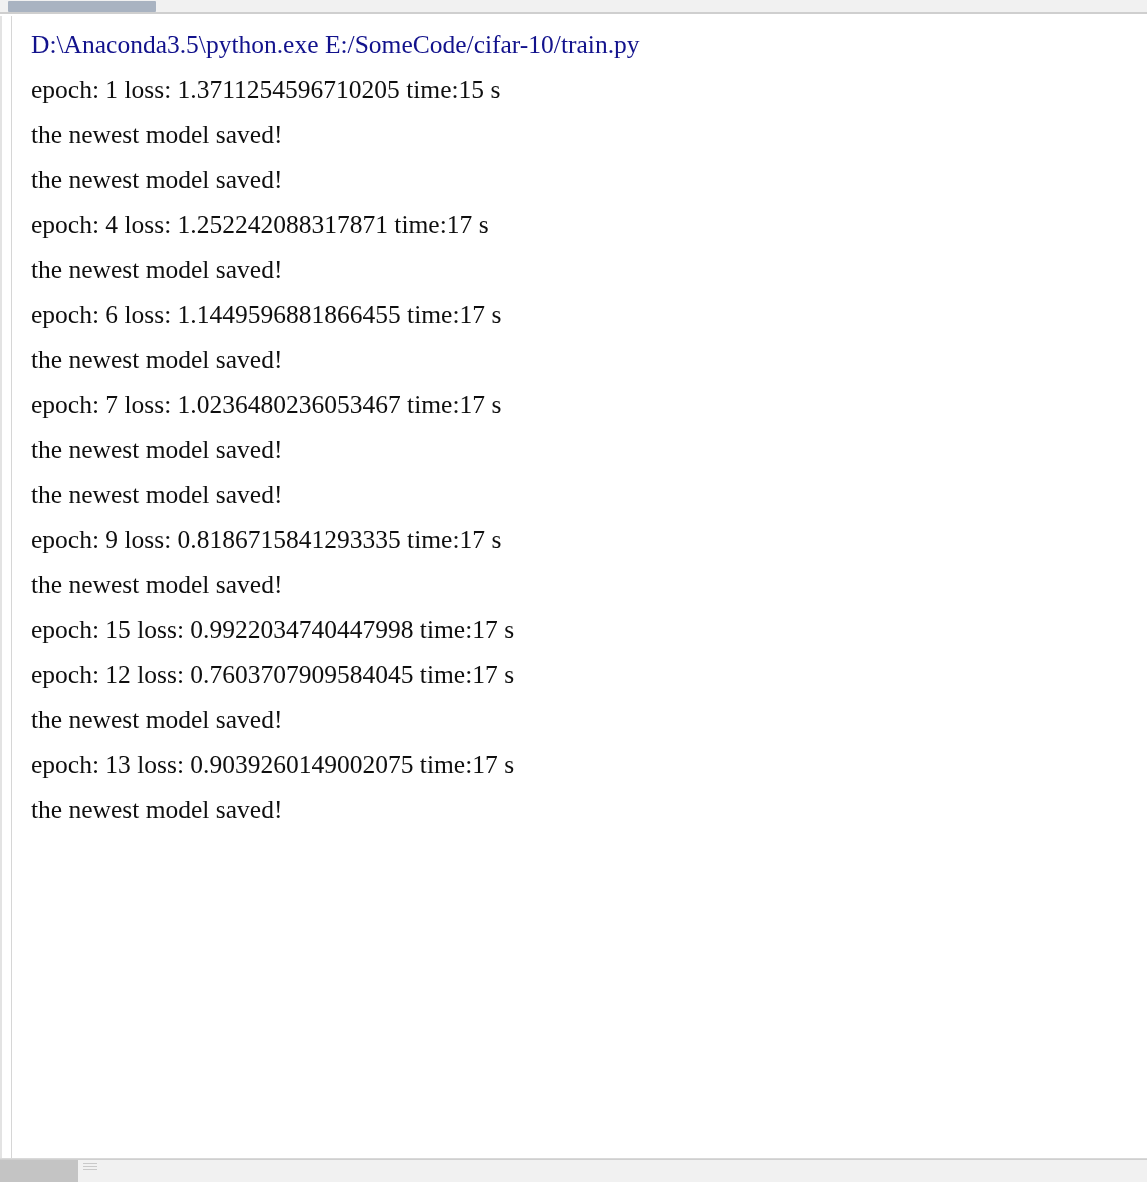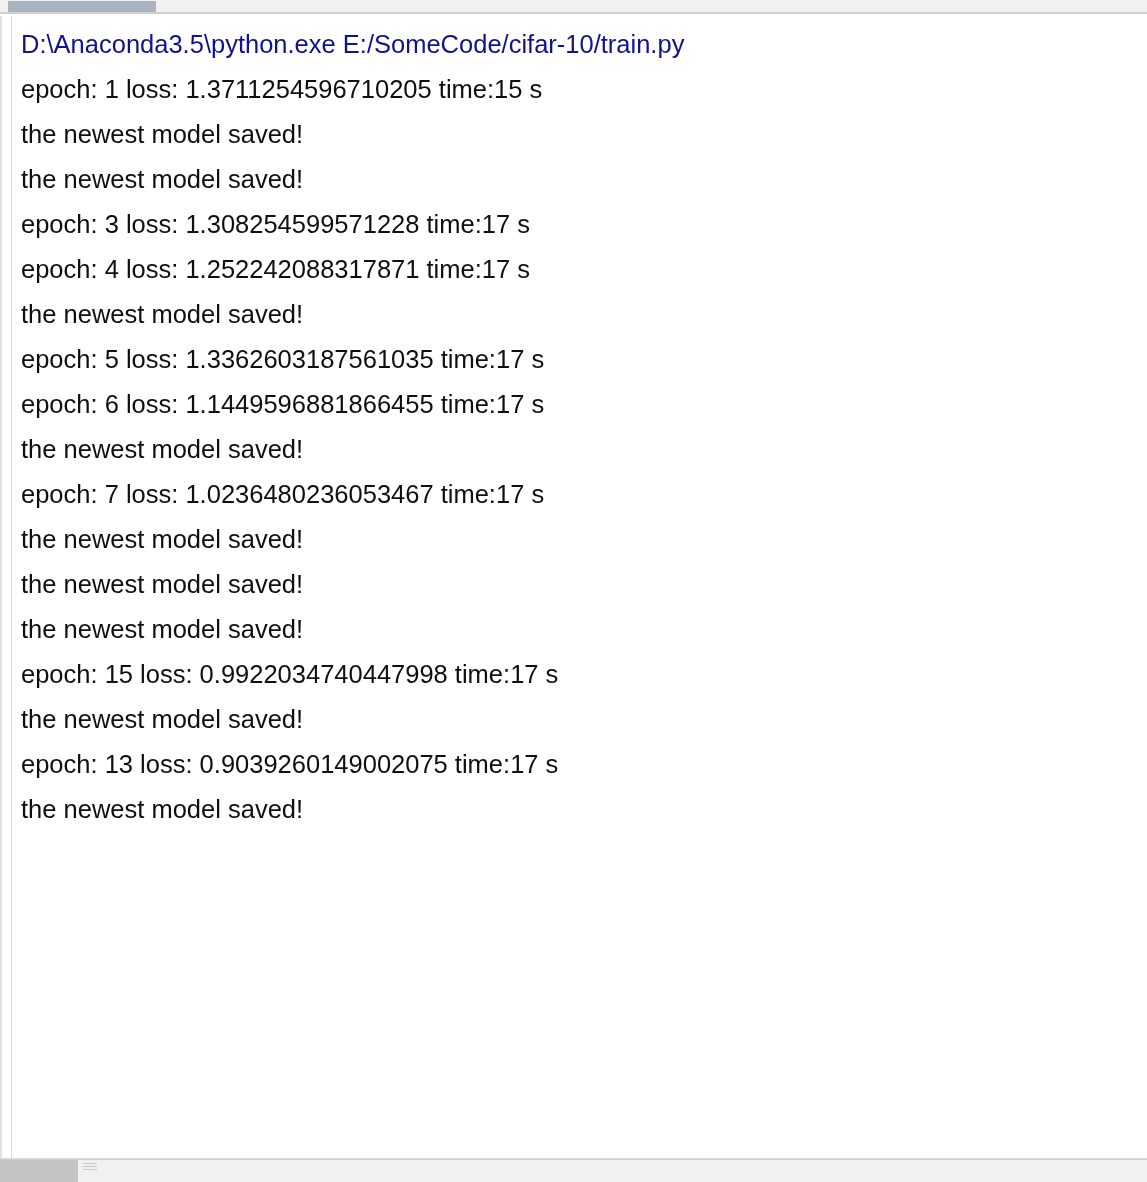--- a/index.html
+++ b/index.html
@@ -73,27 +73,27 @@
     left: 13px;
     right: 3px;
     height: 1143px;
     background: #ffffff;
     overflow: hidden;
     padding-top: 6px;
     box-sizing: border-box;
   }
 
   .console-line {
-    font-family: Liberation Sans, sans-serif;
+    font-family: Liberation Serif, serif;
     font-size: 25.5px;
     line-height: 45px;
     height: 45px;
     white-space: pre;
     color: #0f0f0f;
-    padding-left: 8px;
+    padding-left: 18px;
     letter-spacing: 0px;
   }
   .console-line.cmd {
     color: #12128c;
   }
 
   
   .bottom-strip {
     position: absolute;
     left: 0;
@@ -144,31 +144,31 @@
   </div>
 
   <div class="left-gutter"></div>
   <div class="right-edge"></div>
 
   <div class="output-area" id="output-area">
       <div class="console-line cmd">D:\Anaconda3.5\python.exe E:/SomeCode/cifar-10/train.py</div>
       <div class="console-line">epoch: 1 loss: 1.3711254596710205 time:15 s</div>
       <div class="console-line">the newest model saved!</div>
       <div class="console-line">the newest model saved!</div>
-      <div class="console-line">epoch: 3 loss: 1.308254599571228 time:17 s</div>
       <div class="console-line">epoch: 4 loss: 1.252242088317871 time:17 s</div>
       <div class="console-line">the newest model saved!</div>
-      <div class="console-line">epoch: 5 loss: 1.3362603187561035 time:17 s</div>
       <div class="console-line">epoch: 6 loss: 1.1449596881866455 time:17 s</div>
       <div class="console-line">the newest model saved!</div>
       <div class="console-line">epoch: 7 loss: 1.0236480236053467 time:17 s</div>
       <div class="console-line">the newest model saved!</div>
       <div class="console-line">the newest model saved!</div>
+      <div class="console-line">epoch: 9 loss: 0.8186715841293335 time:17 s</div>
       <div class="console-line">the newest model saved!</div>
       <div class="console-line">epoch: 15 loss: 0.9922034740447998 time:17 s</div>
+      <div class="console-line">epoch: 12 loss: 0.7603707909584045 time:17 s</div>
       <div class="console-line">the newest model saved!</div>
       <div class="console-line">epoch: 13 loss: 0.9039260149002075 time:17 s</div>
       <div class="console-line">the newest model saved!</div>
     </div>
 
   <div class="bottom-divider"></div>
   <div class="bottom-strip">
     <div class="bottom-left-block"></div>
     <div class="bottom-handle">
       <span></span>

